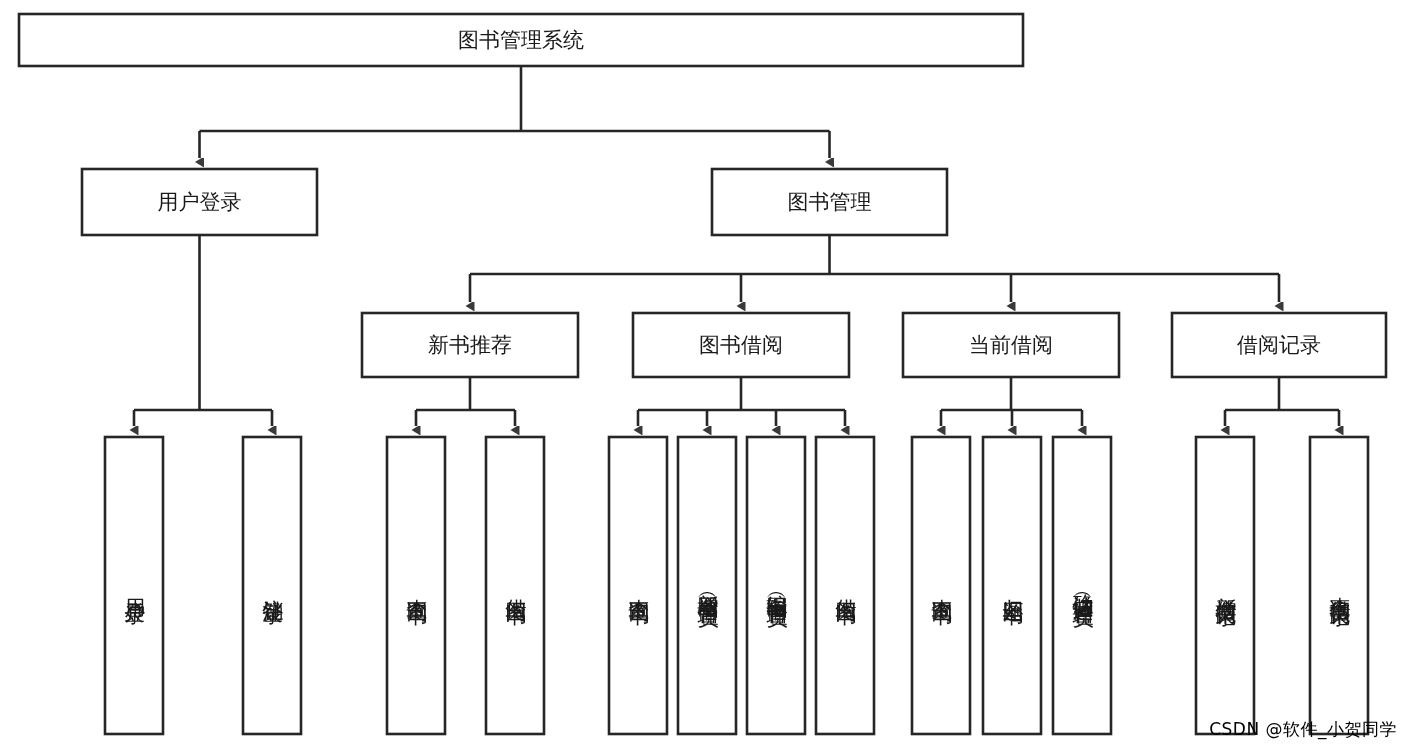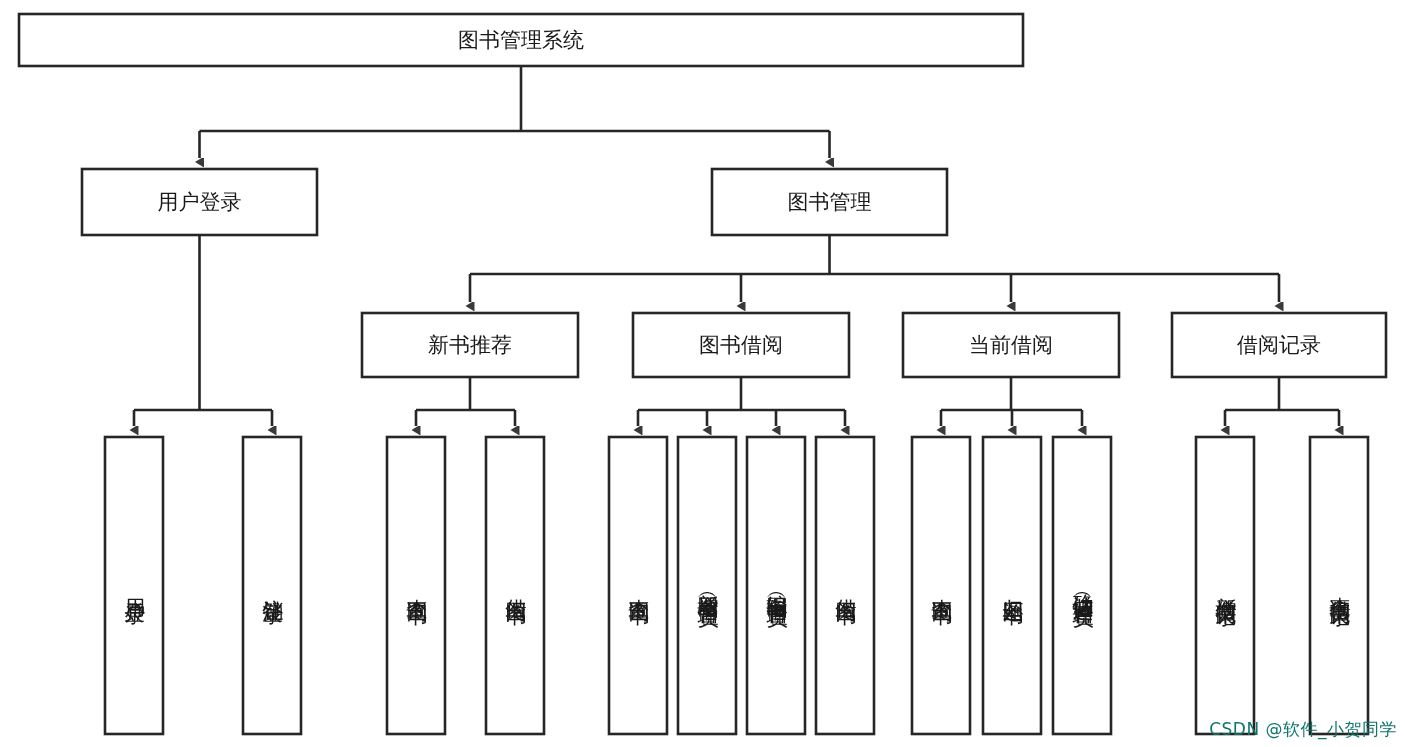--- a/index.html
+++ b/index.html
@@ -66,21 +66,21 @@
     letter-spacing: 2px;
     white-space: nowrap;
     text-align: center;
   }
   .watermark {
     position: absolute;
     right: 8px;
     bottom: 6px;
     font-family: "DejaVu Sans", "Liberation Sans", sans-serif;
     font-size: 17px;
-    color: #0f766e;
+    color: #000000;
     letter-spacing: 0.5px;
     white-space: nowrap;
   }
 </style>
 </head>
 <body>
 
 <div id="diagram-root">
   <svg id="tree-svg" viewBox="0 0 1405 747">
     <defs>

